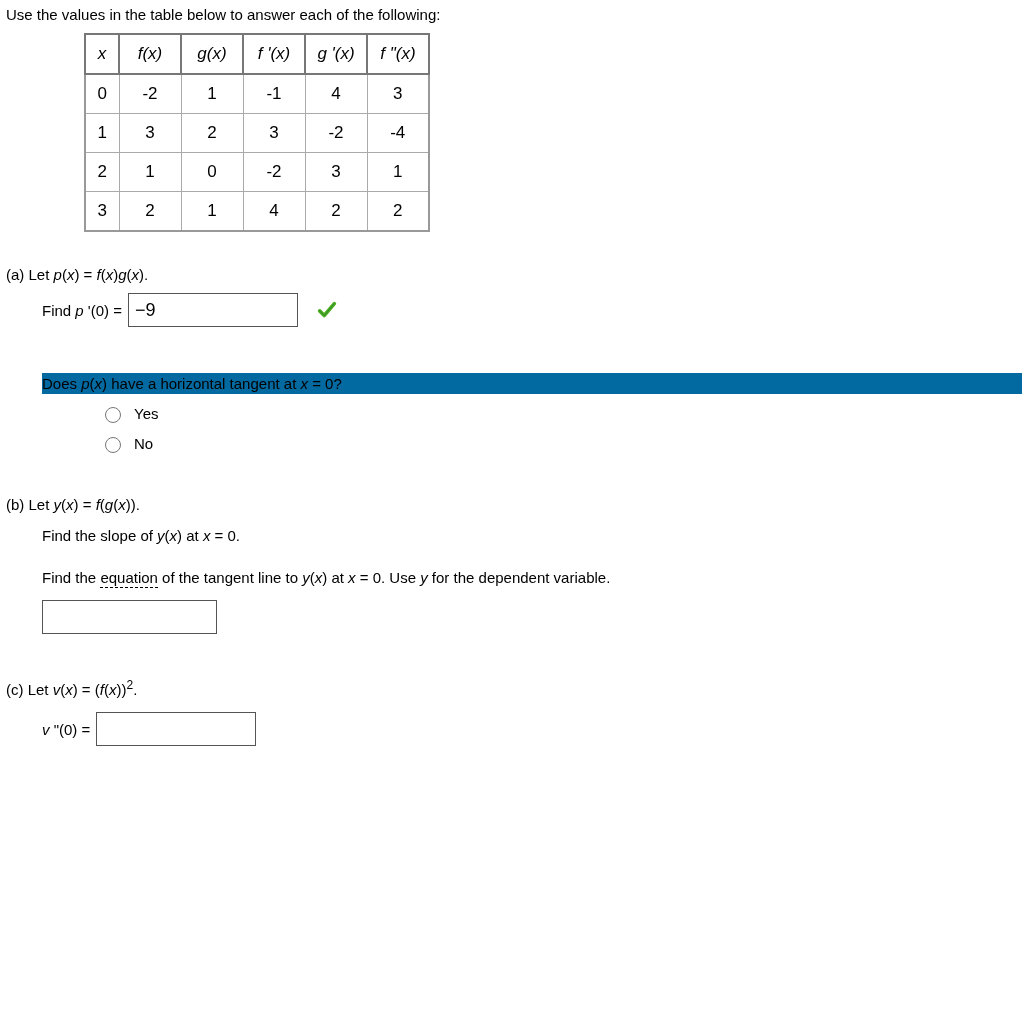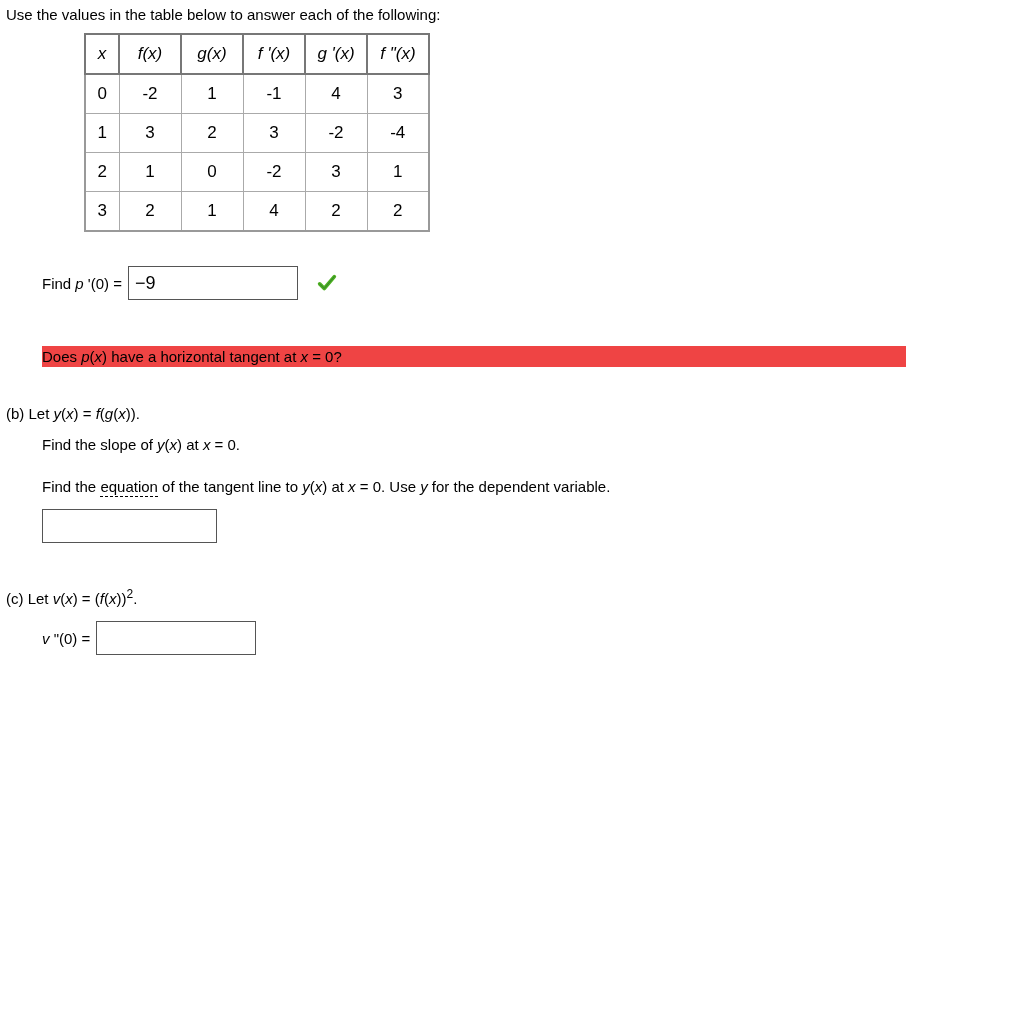--- a/index.html
+++ b/index.html
@@ -79,25 +79,25 @@
   }
   .box-sm { width: 160px; }
   .box-md { width: 175px; }
   .box-a  { width: 170px; text-align:left; padding-left:10px;}
   .check {
     display: inline-block;
     margin-left: 12px;
   }
   .check svg { display:block; }
   .hl {
-    background: #ef4444;
+    background: #0369a1;
     display: inline-block;
     padding: 2px 16px 2px 0;
     margin-top: 28px;
-    width: 864px;
+    width: 980px;
     box-sizing: border-box;
   }
   .radios {
     margin-left: 58px;
     margin-top: 4px;
   }
   .radio-row {
     display: flex;
     align-items: center;
     gap: 10px;
@@ -160,38 +160,51 @@
       <td>1</td>
       <td>4</td>
       <td>2</td>
       <td>2</td>
     </tr>
   </tbody>
     </table>
 </div>
 
 <div class="part part-a">
+  <div>
+    (a) Let <span class="it">p</span>(<span class="it">x</span>) = <span class="it">f</span>(<span class="it">x</span>)<span class="it">g</span>(<span class="it">x</span>).
+  </div>
 
   <div class="sub answer-line gap20">
     <span>
       Find <span class="it">p</span> '(0) =
     </span>
     <input class="box box-a" type="text" value="−9" style="">
     <span class="check">
       <svg width="22" height="22" viewBox="0 0 24 24">
         <path d="M4 13 L9 18 L20 5" stroke="#4caf1f" stroke-width="4" fill="none" stroke-linecap="round" stroke-linejoin="round"></path>
         <path d="M4 13 L9 18 L20 5" stroke="#2e7d32" stroke-width="1" fill="none" stroke-linecap="round" stroke-linejoin="round"></path>
       </svg>
     </span>
   </div>
 
   <div class="sub" style="margin-left:36px;">
     <div class="hl">
       Does <span class="it">p</span>(<span class="it">x</span>) have a horizontal tangent at <span class="it">x</span> = 0?
     </div>
+    <div class="radios">
+      <div class="radio-row">
+        <input type="radio" name="pa" style="">
+        <span>Yes</span>
+      </div>
+      <div class="radio-row">
+        <input type="radio" name="pa" style="">
+        <span>No</span>
+      </div>
+    </div>
   </div>
 </div>
 
 <div class="part" style="margin-top:38px;">
   <div>
     (b) Let <span class="it">y</span>(<span class="it">x</span>) = <span class="it">f</span>(<span class="it">g</span>(<span class="it">x</span>)).
   </div>
   <div class="sub gap14">
     Find the slope of <span class="it">y</span>(<span class="it">x</span>) at <span class="it">x</span> = 0.
   </div>

